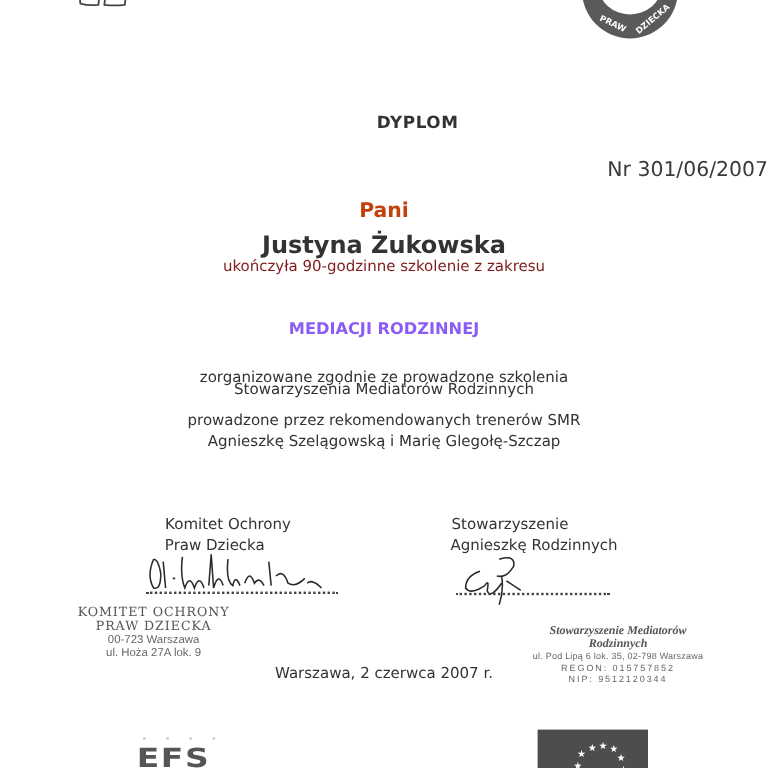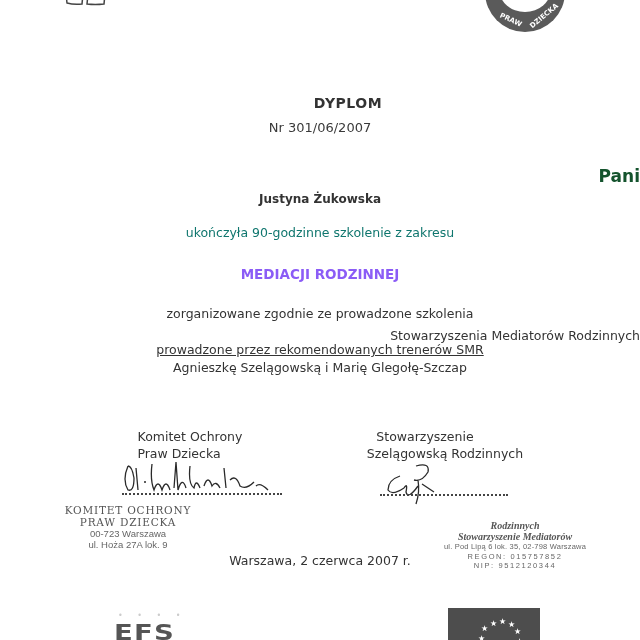--- a/index.html
+++ b/index.html
@@ -59,55 +59,55 @@
 
     #title {
       top: 95px;
       font-size: 14px;
       font-weight: bold;
       color: #333;
       letter-spacing: 0.5px;
       margin-left: 28px;
     }
     #number {
-      top: 120px;
-      font-size: 13px;
+      top: 132px;
+      font-size: 17px;
       color: #3a3a3a;
+      text-align: right;
     }
     #salutation {
       top: 166px;
       font-size: 17px;
       font-weight: bold;
-      color: #14532d;
-      text-align: right;
+      color: #c2410c;
     }
     #recipient {
       top: 192px;
-      font-size: 12px;
+      font-size: 20px;
       font-weight: bold;
       color: #333;
     }
     #completed {
-      top: 225px;
-      font-size: 12.5px;
-      color: #0f766e;
+      top: 214px;
+      font-size: 12.5px;
+      color: #7f1d1d;
     }
     #course-name {
       top: 266px;
       font-size: 13.5px;
       font-weight: bold;
       color: #8b5cf6;
     }
     .body-line {
       font-size: 12.5px;
       color: #333;
     }
     #body-1 { top: 306px; }
-    #body-2 { top: 328px; text-align: right; }
-    #body-3 { top: 342px; text-decoration: underline; }
+    #body-2 { top: 316px; }
+    #body-3 { top: 342px; }
     #body-4 { top: 360px; }
 
     .sig-label {
       position: absolute;
       font-size: 12.5px;
       color: #333;
       text-align: center;
       white-space: nowrap;
     }
     #sig-left-l1 { left: 110px; top: 429px; width: 160px; }
@@ -243,21 +243,21 @@
 <div id="course-name" class="center-line">MEDIACJI RODZINNEJ</div>
 
 <div id="body-1" class="center-line body-line">zorganizowane zgodnie ze prowadzone szkolenia</div>
 <div id="body-2" class="center-line body-line">Stowarzyszenia Mediatorów Rodzinnych</div>
 <div id="body-3" class="center-line body-line">prowadzone przez rekomendowanych trenerów SMR</div>
 <div id="body-4" class="center-line body-line">Agnieszkę Szelągowską i Marię Glegołę-Szczap</div>
 
 <div id="sig-left-l1" class="sig-label">Komitet Ochrony</div>
 <div id="sig-left-l2" class="sig-label">Praw Dziecka</div>
 <div id="sig-right-l1" class="sig-label">Stowarzyszenie</div>
-<div id="sig-right-l2" class="sig-label">Szelągowską Rodzinnych</div>
+<div id="sig-right-l2" class="sig-label">Agnieszkę Rodzinnych</div>
 
 <div class="signature">
   <svg style="left:122px;top:460px;" width="160" height="36" viewBox="0 0 160 36">
     <path d="M6 6 Q0 20 6 30 Q12 32 12 18 Q10 6 6 6 M14 8 L16 30 M22 22 L24 22 M30 4 Q28 20 32 30 Q36 18 40 30 Q44 18 48 30 M52 28 L54 2 L56 30 Q60 16 64 28 M68 6 Q66 24 72 28 Q74 18 78 28 M82 26 Q86 14 90 26 Q94 20 98 28 M102 8 L104 28 M108 20 Q114 14 118 26 Q124 30 132 22 M134 26 Q138 22 146 30" fill="none" stroke="#2a2a2a" stroke-width="1.3"></path>
   </svg>
 </div>
 <div class="signature">
   <svg style="left:378px;top:462px;" width="70" height="44" viewBox="0 0 70 44">
     <path d="M22 14 Q10 18 10 28 Q14 34 26 26 M26 26 Q30 20 28 30 Q30 38 40 24 M38 4 Q52 0 50 10 Q44 20 36 18 M40 18 Q42 30 38 42 M44 22 L56 30" fill="none" stroke="#2a2a2a" stroke-width="1.3"></path>
   </svg>
@@ -267,22 +267,22 @@
 <div id="dots-right" class="dots"></div>
 
 <div id="stamp-left" class="abs">
   <div class="s-name">KOMITET OCHRONY</div>
   <div class="s-name">PRAW DZIECKA</div>
   <div class="s-addr">00-723 Warszawa</div>
   <div class="s-addr">ul. Hoża 27A lok. 9</div>
 </div>
 
 <div id="stamp-right" class="abs">
+  <div class="s-name">Stowarzyszenie Mediatorów</div>
   <div class="s-name">Rodzinnych</div>
-  <div class="s-name">Stowarzyszenie Mediatorów</div>
   <div class="s-addr">ul. Pod Lipą 6 lok. 35, 02-798 Warszawa</div>
   <div class="s-addr s-spaced">REGON: 015757852</div>
   <div class="s-addr s-spaced">NIP: 9512120344</div>
 </div>
 
 <div id="place-date" class="center-line">Warszawa, 2 czerwca 2007 r.</div>
 
 <div id="efs-dots" class="abs">• • • •</div>
 <div id="efs-logo" class="abs">EFS</div>
 

